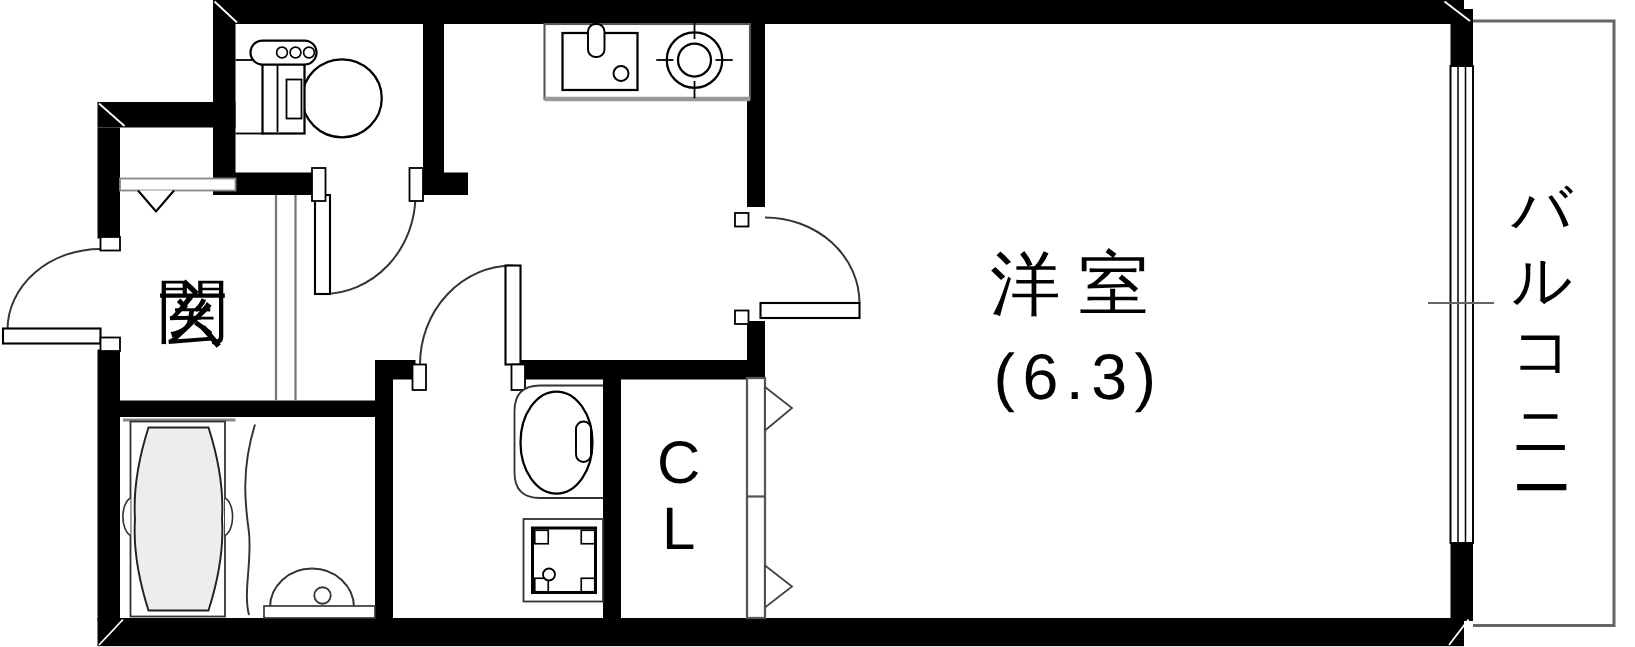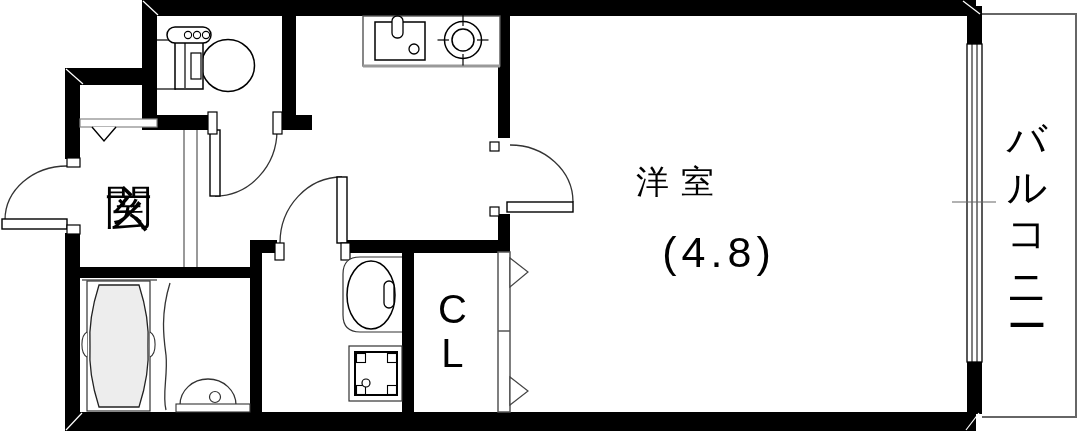--- a/index.html
+++ b/index.html
@@ -4,21 +4,21 @@
 <style>
   html,body{margin:0;padding:0;background:#fff;}
   .plan{position:relative;width:1090px;height:431px;background:#fff;overflow:hidden;
         font-family:"Liberation Sans",sans-serif;}
   .plan svg{position:absolute;left:0;top:0;}
   .lbl{position:absolute;color:#000;font-family:"Liberation Sans",sans-serif;
        font-weight:500;white-space:nowrap;line-height:1.02;}
   .vtext{writing-mode:vertical-rl;text-orientation:mixed;}
   .upright{text-orientation:upright;}
   .lbl-genkan{left:106px;top:146px;font-size:46px;letter-spacing:4px;}
-  .lbl-room{left:681px;top:165px;font-size:33px;letter-spacing:12px;transform:translateX(-50%);}
+  .lbl-room{left:719px;top:165px;font-size:47px;letter-spacing:12px;transform:translateX(-50%);}
   .lbl-size{left:719px;top:231px;font-size:43px;letter-spacing:5px;transform:translateX(-50%);}
   .lbl-cl{left:452px;top:287px;font-size:40px;letter-spacing:0px;transform:translateX(-50%);}
   .lbl-balcony{left:1027px;top:95px;font-size:40px;letter-spacing:7px;transform:translateX(-50%);}
 </style>
 </head>
 <body>
 
 <div class="plan">
 <svg width="1090" height="431" viewBox="0 0 1090 431" xmlns="http://www.w3.org/2000/svg">
 
@@ -160,16 +160,16 @@
   <g>
     <rect x="498" y="252" width="12" height="160" fill="#fff" stroke="#555" stroke-width="1.5"></rect>
     <line x1="498" y1="331" x2="510" y2="331" stroke="#555" stroke-width="1.5"></line>
     <polygon points="510,258 528,272 510,287" fill="#fff" stroke="#444" stroke-width="1.2"></polygon>
     <polygon points="510,377 528,391 510,405" fill="#fff" stroke="#444" stroke-width="1.2"></polygon>
   </g>
 </svg>
 
   <div class="lbl vtext lbl-genkan">玄関</div>
   <div class="lbl lbl-room">洋室</div>
-  <div class="lbl lbl-size">(4.8)</div>
+  <div class="lbl lbl-size">(6.3)</div>
   <div class="lbl vtext upright lbl-cl">CL</div>
   <div class="lbl vtext lbl-balcony">バルコニー</div>
 </div>
 
 </body></html>

